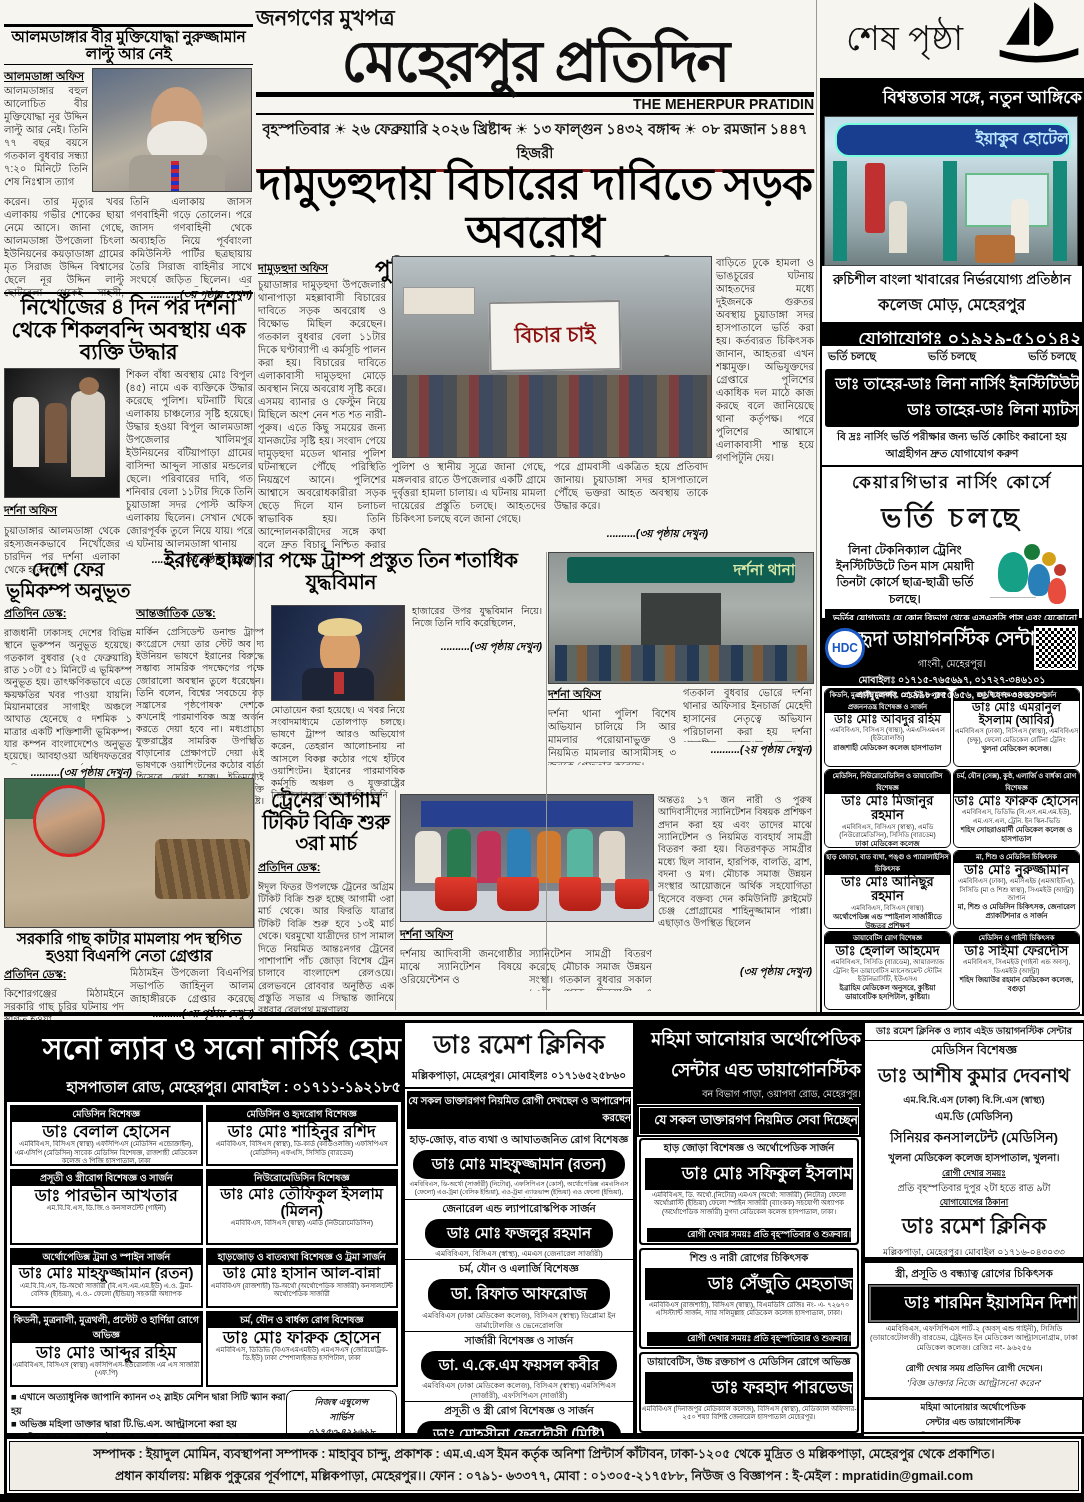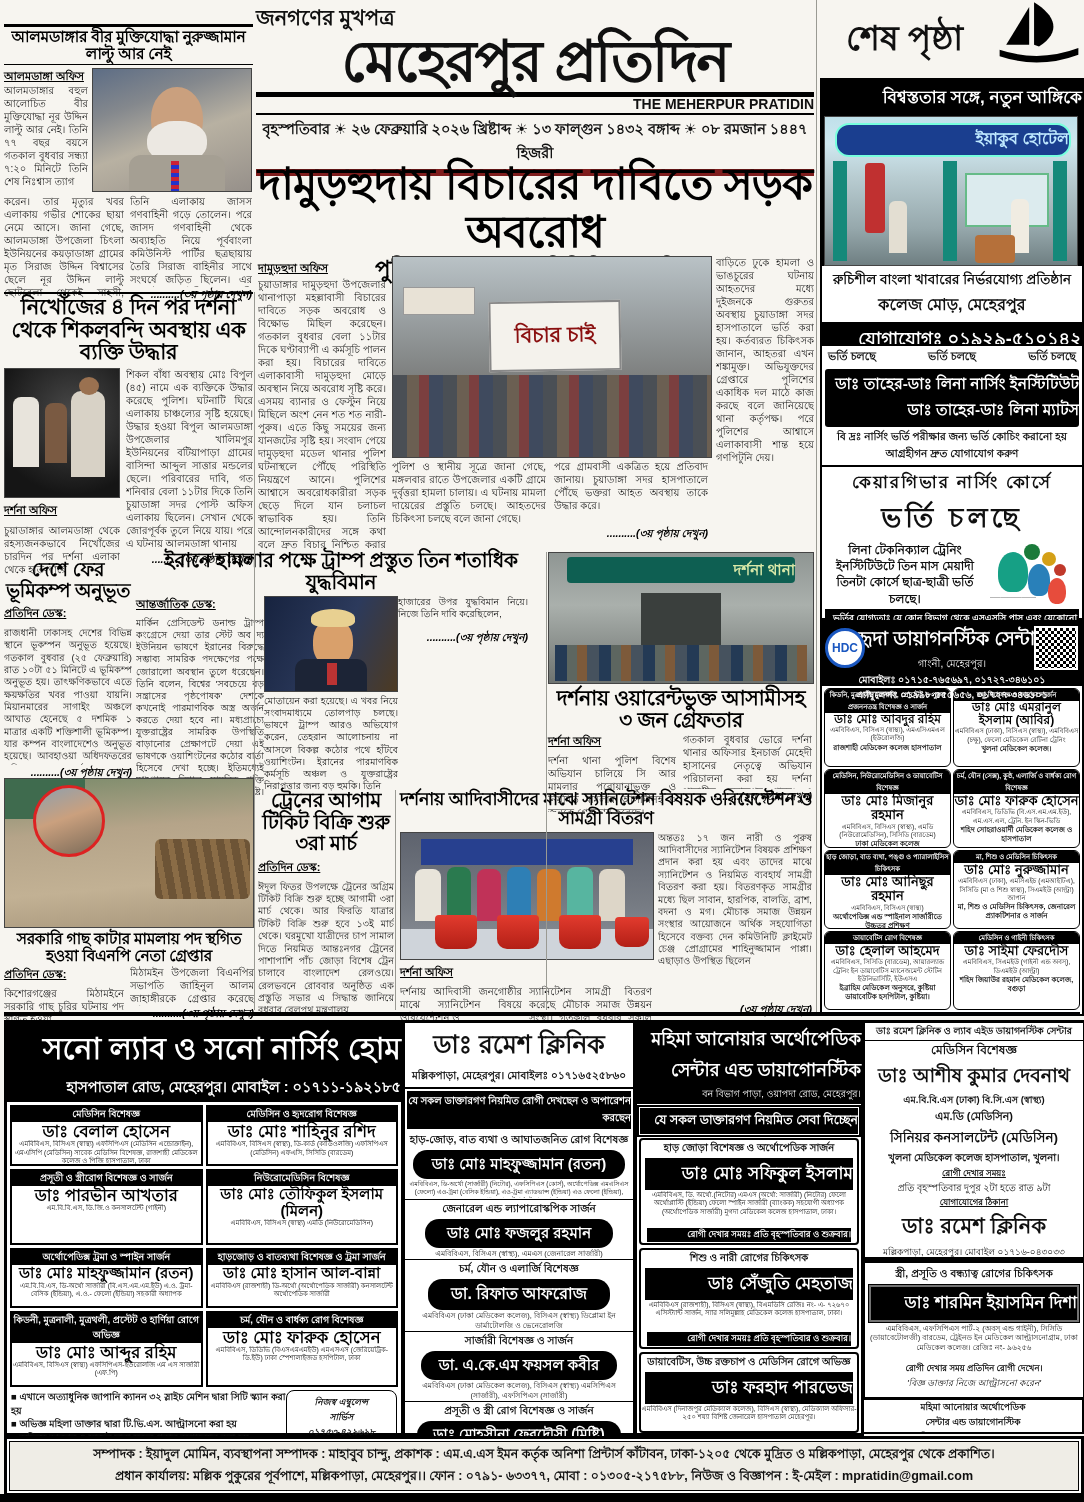--- a/index.html
+++ b/index.html
@@ -24,25 +24,25 @@
 </head>
 <body>
 
 <div class="paper">
 
   <div class="abs" style="left:256px;top:2px;width:558px;height:156px">
     <div style="font-size:21px;font-weight:bold">জনগণের মুখপত্র</div>
     <div class="ctr" style="font-size:57px;font-weight:900;letter-spacing:-2px;line-height:1.0;margin-top:-4px">মেহেরপুর প্রতিদিন</div>
     <div style="border-top:5px solid #000;margin-top:2px"></div>
     <div style="text-align:right;font-size:14px;font-weight:bold;margin-top:-1px">THE MEHERPUR PRATIDIN</div>
-    <div class="ctr" style="border-top:2px solid #000;border-bottom:7px solid #7f1d1d;font-size:14.5px;font-weight:bold;padding:3px 0;margin-top:1px">বৃহস্পতিবার ☀ ২৬ ফেব্রুয়ারি ২০২৬ খ্রিষ্টাব্দ ☀ ১৩ ফাল্গুন ১৪৩২ বঙ্গাব্দ ☀ ০৮ রমজান ১৪৪৭ হিজরী</div>
+    <div class="ctr" style="border-top:2px solid #000;border-bottom:3px solid #7f1d1d;font-size:14.5px;font-weight:bold;padding:3px 0;margin-top:1px">বৃহস্পতিবার ☀ ২৬ ফেব্রুয়ারি ২০২৬ খ্রিষ্টাব্দ ☀ ১৩ ফাল্গুন ১৪৩২ বঙ্গাব্দ ☀ ০৮ রমজান ১৪৪৭ হিজরী</div>
   </div>
 
   <div class="abs" style="left:820px;top:2px;width:260px;height:72px">
-    <span class="abs" style="left:26px;top:10px;font-size:34px;font-weight:700">শেষ পৃষ্ঠা</span>
+    <span class="abs" style="left:26px;top:10px;font-size:34px;font-weight:400">শেষ পৃষ্ঠা</span>
     <span class="abs" style="left:178px;top:0px">
       <svg width="82" height="70" viewBox="0 0 100 85">
           <path d="M38 6 L38 52 L10 52 Z" fill="#000"></path>
           <path d="M44 0 C70 16 78 36 50 54 L44 52 Z" fill="#000"></path>
           <path d="M2 58 Q50 74 98 56 L98 64 Q50 82 2 66 Z" fill="#000"></path>
         </svg>
     </span>
   </div>
 
   <div class="abs" style="left:4px;top:24px;width:249px;height:266px;border-top:3px solid #000">
@@ -89,21 +89,21 @@
 
   <div class="abs" style="left:4px;top:560px;width:128px;height:216px">
     <div class="hl ctr" style="font-size:19px">দেশে ফের ভূমিকম্প অনুভূত</div>
     <div class="by" style="margin-top:4px">প্রতিদিন ডেস্ক:</div>
     <div class="bt" style="margin-top:3px;font-size:9.5px;height:138px;overflow:hidden">রাজধানী ঢাকাসহ দেশের বিভিন্ন স্থানে ভূকম্পন অনুভূত হয়েছে। গতকাল বুধবার (২৫ ফেব্রুয়ারি) রাত ১০টা ৫১ মিনিটে এ ভূমিকম্প অনুভূত হয়। তাৎক্ষণিকভাবে এতে ক্ষয়ক্ষতির খবর পাওয়া যায়নি। মিয়ানমারের সাগাইং অঞ্চলে আঘাত হেনেছে ৫ দশমিক ১ মাত্রার একটি শক্তিশালী ভূমিকম্প। যার কম্পন বাংলাদেশেও অনুভূত হয়েছে। আবহাওয়া অধিদফতরের ভূমিকম্পন পর্যবেক্ষণকেন্দ্রের আবহাওয়াবিদ ফারজানা সুলতানা গণমাধ্যমকে বিষয়টি নিশ্চিত করেন।</div>
     <div class="cont">..........(৩য় পৃষ্ঠায় দেখুন)</div>
   </div>
 
   <div class="abs" style="left:136px;top:550px;width:410px;height:230px">
     <div class="hl" style="font-size:20px;text-align:center">ইরানে হামলার পক্ষে ট্রাম্প প্রস্তুত তিন শতাধিক যুদ্ধবিমান</div>
-    <div style="display:flex;margin-top:3px">
+    <div style="display:flex;gap:7px;margin-top:12px">
       <div style="width:128px">
         <div class="by">আন্তর্জাতিক ডেস্ক:</div>
         <div class="bt" style="font-size:9.3px;height:178px;overflow:hidden;margin-top:2px">মার্কিন প্রেসিডেন্ট ডনাল্ড ট্রাম্প কংগ্রেসে দেয়া তার স্টেট অব দ্য ইউনিয়ন ভাষণে ইরানের বিরুদ্ধে সম্ভাব্য সামরিক পদক্ষেপের পক্ষে জোরালো অবস্থান তুলে ধরেছেন। তিনি বলেন, বিশ্বের 'সবচেয়ে বড় সন্ত্রাসের পৃষ্ঠপোষক' দেশকে কখনোই পারমাণবিক অস্ত্র অর্জন করতে দেয়া হবে না। মধ্যপ্রাচ্যে যুক্তরাষ্ট্রের সামরিক উপস্থিতি বাড়ানোর প্রেক্ষাপটে দেয়া এই ভাষণকে ওয়াশিংটনের কঠোর বার্তা হিসেবে দেখা হচ্ছে। ইতিমধ্যেই মধ্যপ্রাচ্যে বিশাল সামরিক শক্তি প্রস্তুত করেছে যুক্তরাষ্ট্র। আন্তর্জাতিক মিডিয়া বলছে, মধ্যপ্রাচ্যের বিভিন্ন ঘাঁটিতে ইতিমধ্যেই তিন শতাধিক যুদ্ধবিমান</div>
       </div>
       <div style="width:134px">
         <div class="photo" style="width:132px;height:94px;background:linear-gradient(115deg,#17233f 0%,#2c3a5c 55%,#4d3a22 100%)">
           <div class="abs" style="left:48px;top:22px;width:40px;height:48px;background:#d9a06b;border-radius:45%"></div>
           <div class="abs" style="left:46px;top:12px;width:44px;height:18px;background:#e8d091;border-radius:50% 50% 30% 30%"></div>
           <div class="abs" style="left:30px;top:62px;width:72px;height:32px;background:#1c2436;border-radius:10px 10px 0 0"></div>
           <div class="abs" style="left:62px;top:66px;width:10px;height:22px;background:#b33"></div>
@@ -160,42 +160,40 @@
     </div>
   </div>
   <div class="abs bt" style="left:392px;top:300px;width:0px;height:0px;overflow:hidden">পুলিশ ও স্থানীয় সূত্রে জানা গেছে, কয়েকদিন আগে উপজেলার একটি গ্রামে দুর্বৃত্তদের হামলায় আহত হন কয়েকজন গ্রামবাসী। এ ঘটনার সুষ্ঠু বিচার নিশ্চিত করার দাবি জানান আন্দোলনকারীরা। তারা বলেন, দোষীদের দ্রুত গ্রেপ্তার করে দৃষ্টান্তমূলক শাস্তি দিতে হবে, নইলে আরও কঠোর কর্মসূচি ঘোষণা করা হবে। বিকেলে চুয়াডাঙ্গা থেকে মোটরসাইকেলে কয়েকজন যুবক দামুড়হুদা থানাপাড়া এলাকায় একটি আইনশৃঙ্খলা অবনতি ঘটায়।</div>
 
   <div class="abs" style="left:548px;top:552px;width:266px;height:236px">
     <div class="photo" style="width:264px;height:130px;background:linear-gradient(#8f9693 0%,#aab0ac 40%,#6e7370 100%)">
       <div class="abs strip" style="left:18px;top:4px;width:228px;height:26px;background:#0e5f52;color:#d9e8a8;font-size:15px;font-weight:bold;line-height:26px;border-radius:4px">দর্শনা থানা</div>
       <div class="abs" style="left:92px;top:40px;width:80px;height:88px;background:#3a3f3d"></div>
       <div class="abs" style="left:6px;top:92px;width:252px;height:36px;background:repeating-linear-gradient(90deg,#243a55 0,#243a55 12px,#5d6660 12px,#5d6660 22px,#7d5a3a 22px,#7d5a3a 32px,#46525e 32px,#46525e 44px)"></div>
     </div>
-    <div class="hl ctr" style="font-size:20.5px;margin-top:3px">দর্শনায় ওয়ারেন্টভুক্ত আসামীসহ ৩ জন গ্রেফতার</div>
     <div style="display:flex;gap:7px;margin-top:2px">
       <div style="width:128px">
         <div class="by">দর্শনা অফিস</div>
         <div class="bt" style="margin-top:2px;height:58px;overflow:hidden">দর্শনা থানা পুলিশ বিশেষ অভিযান চালিয়ে সি আর মামলার পরোয়ানাভুক্ত ও নিয়মিত মামলার আসামীসহ ৩ জনকে গ্রেফতার করেছে।</div>
       </div>
       <div style="width:129px">
         <div class="bt" style="height:56px;overflow:hidden">গতকাল বুধবার ভোরে দর্শনা থানার অফিসার ইনচার্জ মেহেদী হাসানের নেতৃত্বে অভিযান পরিচালনা করা হয় দর্শনা থানাধীন নেহালপুর গ্রামে। এ সময় নিয়মিত মামলার আসামী, মৃত করিম মন্ডলের ছেলে</div>
         <div class="cont">..........(২য় পৃষ্ঠায় দেখুন)</div>
       </div>
     </div>
   </div>
 
   <div class="abs" style="left:258px;top:790px;width:136px;height:224px">
     <div class="hl ctr" style="font-size:20px">ট্রেনের আগাম টিকিট বিক্রি শুরু ৩রা মার্চ</div>
     <div class="by" style="margin-top:4px">প্রতিদিন ডেস্ক:</div>
     <div class="bt" style="font-size:9.5px;margin-top:3px;height:140px;overflow:hidden">ঈদুল ফিতর উপলক্ষে ট্রেনের অগ্রিম টিকিট বিক্রি শুরু হচ্ছে আগামী ৩রা মার্চ থেকে। আর ফিরতি যাত্রার টিকিট বিক্রি শুরু হবে ১৩ই মার্চ থেকে। ঘরমুখো যাত্রীদের চাপ সামাল দিতে নিয়মিত আন্তঃনগর ট্রেনের পাশাপাশি পাঁচ জোড়া বিশেষ ট্রেন চালাবে বাংলাদেশ রেলওয়ে। রেলভবনে রোববার অনুষ্ঠিত এক প্রস্তুতি সভার এ সিদ্ধান্ত জানিয়ে বুধবার রেলপথ মন্ত্রণালয়</div>
     <div class="cont">..........(৩য় পৃষ্ঠায় দেখুন)</div>
   </div>
 
   <div class="abs" style="left:398px;top:790px;width:416px;height:224px">
-    <div class="hl ctr" style="font-size:17.5px">দর্শনায় আদিবাসীদের মাঝে স্যানিটেশন বিষয়ক ওরিয়েন্টেশন ও সামগ্রী বিতরণ</div>
     <div style="position:relative;margin-top:4px;height:190px">
       <div class="photo abs" style="left:2px;top:0;width:252px;height:126px;background:linear-gradient(#5e636e 0%,#757a82 55%,#8e939a 100%)">
         <div class="abs" style="left:20px;top:6px;width:212px;height:26px;background:#27408f"></div>
         <div class="abs" style="left:14px;top:36px;width:26px;height:52px;background:#e8e4da;border-radius:8px 8px 0 0"></div>
         <div class="abs" style="left:46px;top:34px;width:24px;height:54px;background:#2a7a4f;border-radius:8px 8px 0 0"></div>
         <div class="abs" style="left:76px;top:36px;width:24px;height:52px;background:#c03258;border-radius:8px 8px 0 0"></div>
         <div class="abs" style="left:106px;top:34px;width:24px;height:54px;background:#2e7fb5;border-radius:8px 8px 0 0"></div>
         <div class="abs" style="left:136px;top:36px;width:24px;height:52px;background:#cf7a2e;border-radius:8px 8px 0 0"></div>
         <div class="abs" style="left:166px;top:34px;width:26px;height:54px;background:#57b5a0;border-radius:8px 8px 0 0"></div>
         <div class="abs" style="left:198px;top:36px;width:26px;height:52px;background:#ddd6c8;border-radius:8px 8px 0 0"></div>

